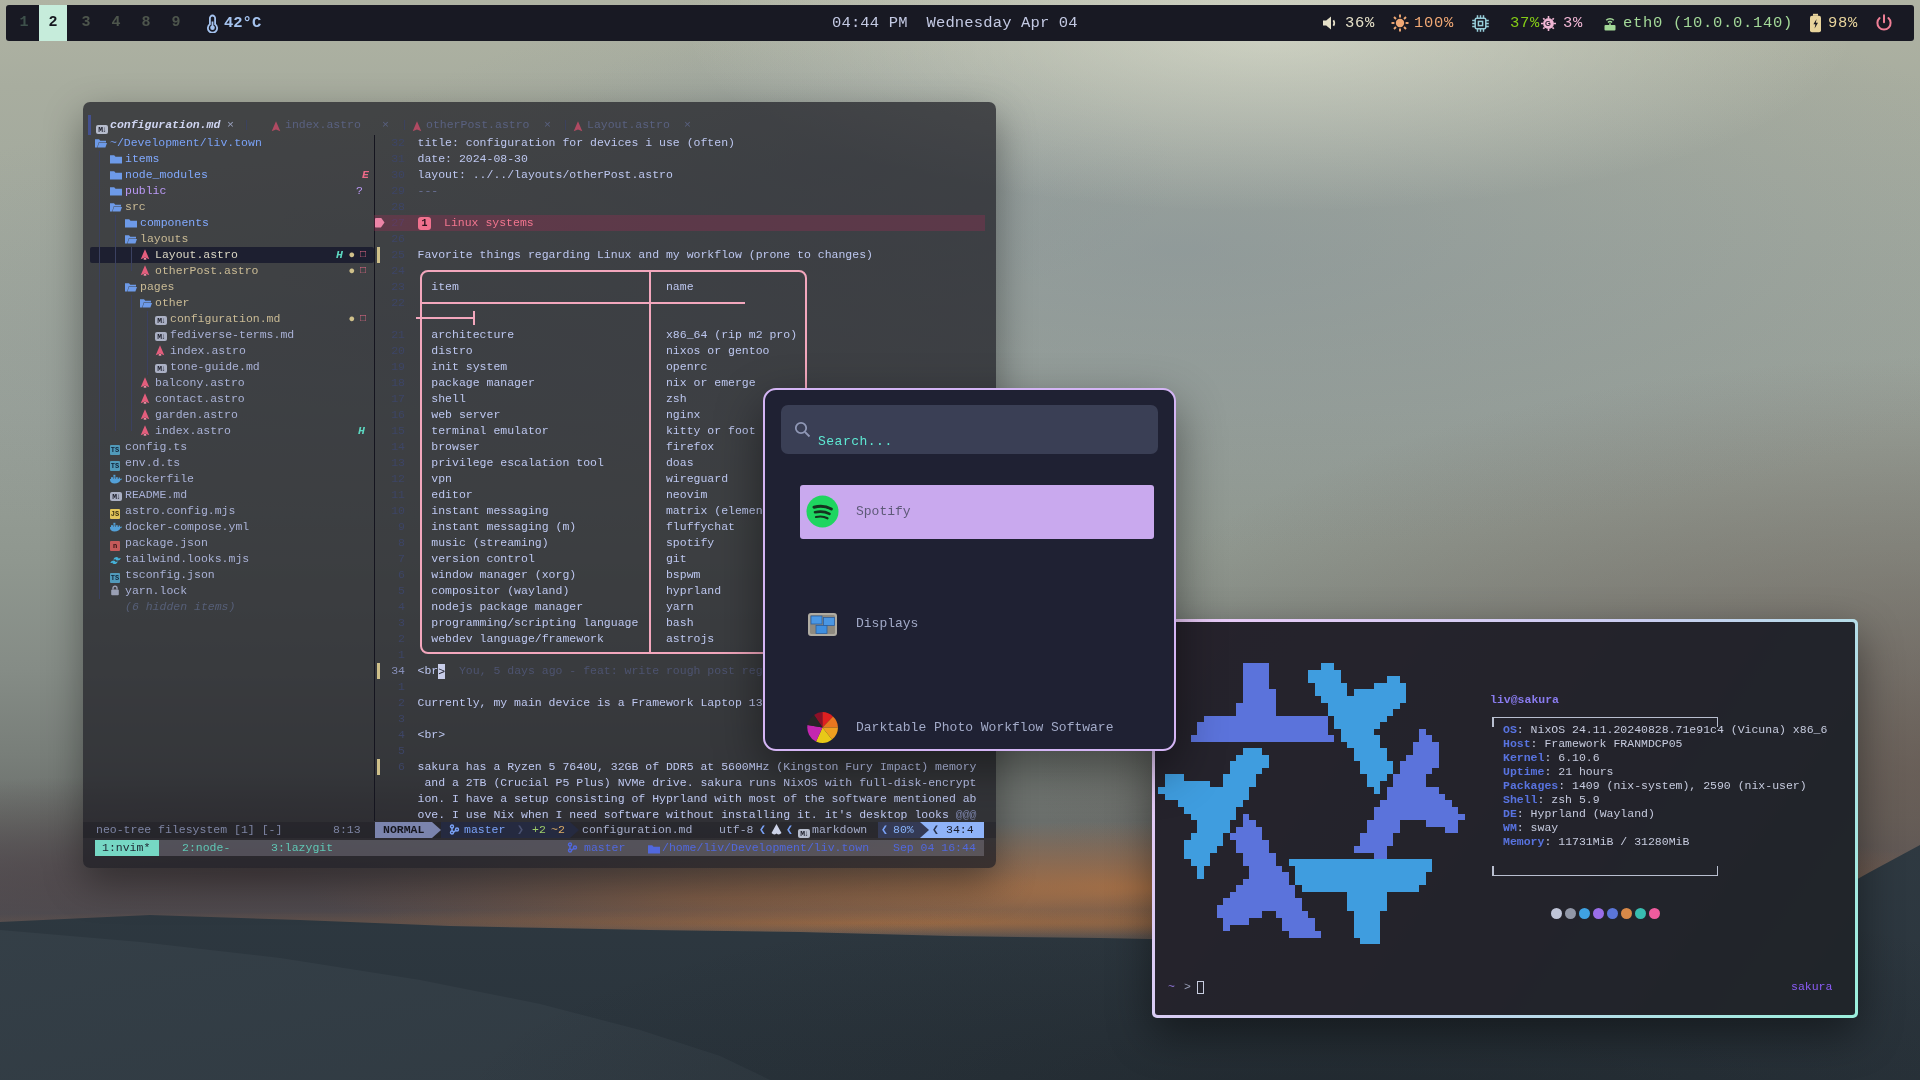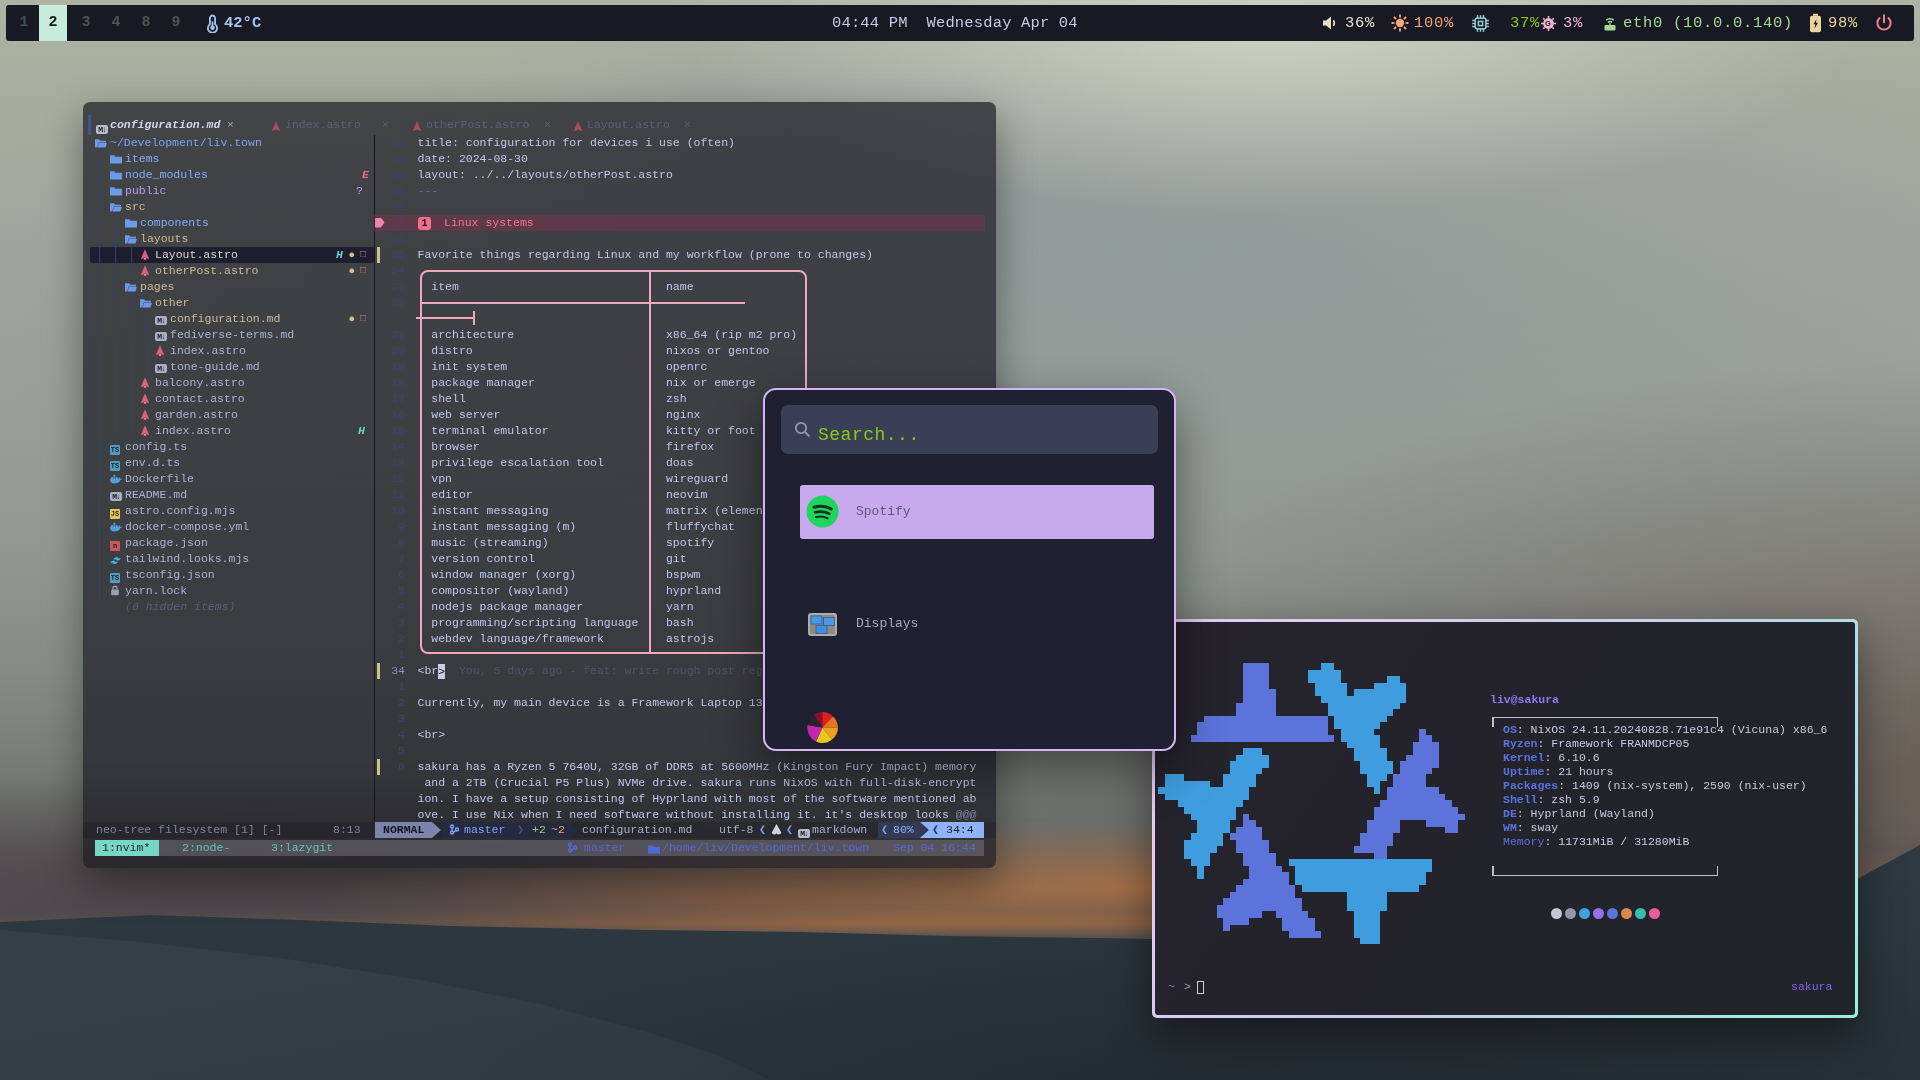--- a/index.html
+++ b/index.html
@@ -630,49 +630,49 @@
 <rect x="217" y="294" width="21" height="7" fill="#3f9ddf"></rect>
 </svg></div>
 <div class="abs" style="left:335px;top:70px;color:#8a7cf0;font-weight:bold">liv@sakura</div>
 <div class="boxl" style="left:337px;top:94.5px;width:226px;height:1.5px"></div>
 <div class="boxl" style="left:337px;top:94.5px;width:1.5px;height:10px"></div>
 <div class="boxl" style="left:561.5px;top:94.5px;width:1.5px;height:10px"></div>
 <div class="boxl" style="left:337px;top:252.5px;width:226px;height:1.5px"></div>
 <div class="boxl" style="left:337px;top:244px;width:1.5px;height:10px"></div>
 <div class="boxl" style="left:561.5px;top:244px;width:1.5px;height:10px"></div>
 <pre class="abs" style="left:348px;top:101px;color:#c6cbde"><span style="color:#5873e0;font-weight:bold">OS</span>: NixOS 24.11.20240828.71e91c4 (Vicuna) x86_6
-<span style="color:#5873e0;font-weight:bold">Ryzen</span>: Framework FRANMDCP05
+<span style="color:#5873e0;font-weight:bold">Host</span>: Framework FRANMDCP05
 <span style="color:#5873e0;font-weight:bold">Kernel</span>: 6.10.6
 <span style="color:#5873e0;font-weight:bold">Uptime</span>: 21 hours
 <span style="color:#5873e0;font-weight:bold">Packages</span>: 1409 (nix-system), 2590 (nix-user)
 <span style="color:#5873e0;font-weight:bold">Shell</span>: zsh 5.9
 <span style="color:#5873e0;font-weight:bold">DE</span>: Hyprland (Wayland)
 <span style="color:#5873e0;font-weight:bold">WM</span>: sway
-<span style="color:#5873e0;font-weight:normal">Memory</span>: 11731MiB / 31280MiB</pre>
+<span style="color:#5873e0;font-weight:bold">Memory</span>: 11731MiB / 31280MiB</pre>
 <div class="dot" style="left:395.5px;top:285.5px;background:#c0c5d8"></div>
 <div class="dot" style="left:409.6px;top:285.5px;background:#9298a8"></div>
 <div class="dot" style="left:423.7px;top:285.5px;background:#3fa2e2"></div>
 <div class="dot" style="left:437.8px;top:285.5px;background:#9a6ee8"></div>
 <div class="dot" style="left:451.9px;top:285.5px;background:#5b76d8"></div>
 <div class="dot" style="left:466.0px;top:285.5px;background:#d88948"></div>
 <div class="dot" style="left:480.1px;top:285.5px;background:#38bdb0"></div>
 <div class="dot" style="left:494.2px;top:285.5px;background:#ee5c9e"></div>
 <div class="abs" style="left:13px;top:357px;color:#9a7ce8">~</div>
 <div class="abs" style="left:29px;top:357px;color:#9aa0b8">&gt;</div>
 <div class="abs" style="left:42px;top:358.5px;width:7px;height:13px;border:1.4px solid #c8cde0"></div>
 <div class="abs" style="left:636px;top:357px;color:#8b5cf6">sakura</div>
 </div>
   </div>
 <div id="rofi">
 <div id="search">
 <svg style="position:absolute;left:13px;top:16px" width="17" height="17" viewBox="0 0 17 17">
         <circle cx="7" cy="7" r="5.2" fill="none" stroke="#8f97b5" stroke-width="1.8"></circle>
         <line x1="11" y1="11" x2="15.5" y2="15.5" stroke="#8f97b5" stroke-width="1.8"></line>
       </svg>
-<span style="position:absolute;left:37px;top:6px;line-height:49px;font-size:18px;color:#84cc16;letter-spacing:.5px">Search...</span>
+<span style="position:absolute;left:37px;top:12px;line-height:49px;font-size:13px;color:#5eead4;letter-spacing:.5px">Search...</span>
 </div>
 <div class="rrow" style="top:94.5px;background:#c9a9ee;border-radius:3px;">
 <span class="ric"><svg width="33" height="33" viewBox="0 0 33 33">
           <circle cx="16.5" cy="16.5" r="16" fill="#1fd560"></circle>
           <g stroke="#15321f" fill="none" stroke-linecap="round">
             <path d="M8 12.2 q9.5-2.6 17.3 1.8" stroke-width="3"></path>
             <path d="M9 17.3 q8-2 14.5 1.6" stroke-width="2.6"></path>
             <path d="M10 22 q6.5-1.5 11.5 1.3" stroke-width="2.2"></path>
           </g>
         </svg></span>
@@ -693,14 +693,15 @@
           <g>
             <path d="M16.5 16.5 L8 4 A15.5 15.5 0 0 1 16.5 1 z" fill="#8c1028"></path>
             <path d="M16.5 16.5 L16.5 1 A15.5 15.5 0 0 1 27 5.5 z" fill="#e02020"></path>
             <path d="M16.5 16.5 L27 5.5 A15.5 15.5 0 0 1 32 16.5 z" fill="#e8761f"></path>
             <path d="M16.5 16.5 L32 16.5 A15.5 15.5 0 0 1 26 28.5 z" fill="#f0a020"></path>
             <path d="M16.5 16.5 L26 28.5 A15.5 15.5 0 0 1 10 30.5 z" fill="#e8c818"></path>
             <path d="M16.5 16.5 L10 30.5 A15.5 15.5 0 0 1 1.5 14 z" fill="#c426b0"></path>
             <path d="M16.5 16.5 L1.5 14 A15.5 15.5 0 0 1 8 4 z" fill="#262626"></path>
           </g>
         </svg></span>
+<span class="rlab" style="color:#a2aac8">Darktable Photo Workflow Software</span>
 </div>
 </div>
 
 </body></html>

